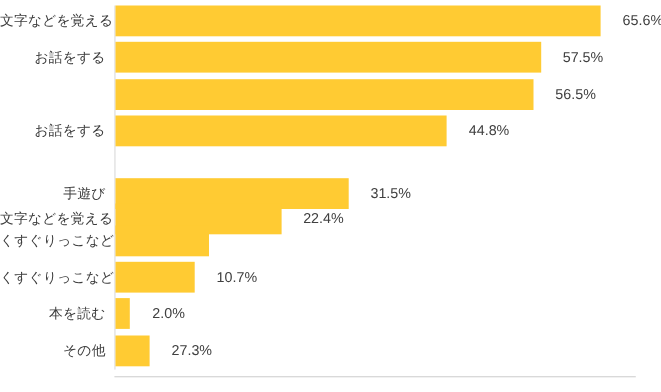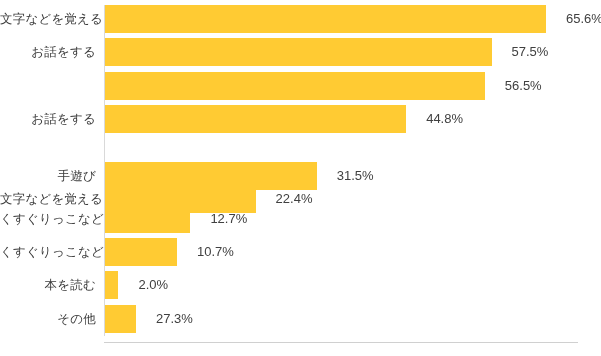--- a/index.html
+++ b/index.html
@@ -129,21 +129,20 @@
           <div class="cat-label">文字などを覚える</div>
           <div class="bar-wrap">
             <div class="bar" style="width: 150.585px; background: rgb(255, 203, 51);"></div>
             <div class="val-label">22.4%</div>
           </div>
         </div>
         <div class="row" style="top: 204.8px;">
           <div class="cat-label">くすぐりっこなど</div>
           <div class="bar-wrap">
             <div class="bar" style="width: 85.3765px; background: rgb(255, 203, 51);"></div>
-            <div class="val-label">12.7%</div>
           </div>
         </div>
         <div class="row" style="top: 238.1px;">
           <div class="cat-label">くすぐりっこなど</div>
           <div class="bar-wrap">
             <div class="bar" style="width: 71.9314px; background: rgb(255, 203, 51);"></div>
             <div class="val-label">10.7%</div>
           </div>
         </div>
         <div class="row" style="top: 271.4px;">

